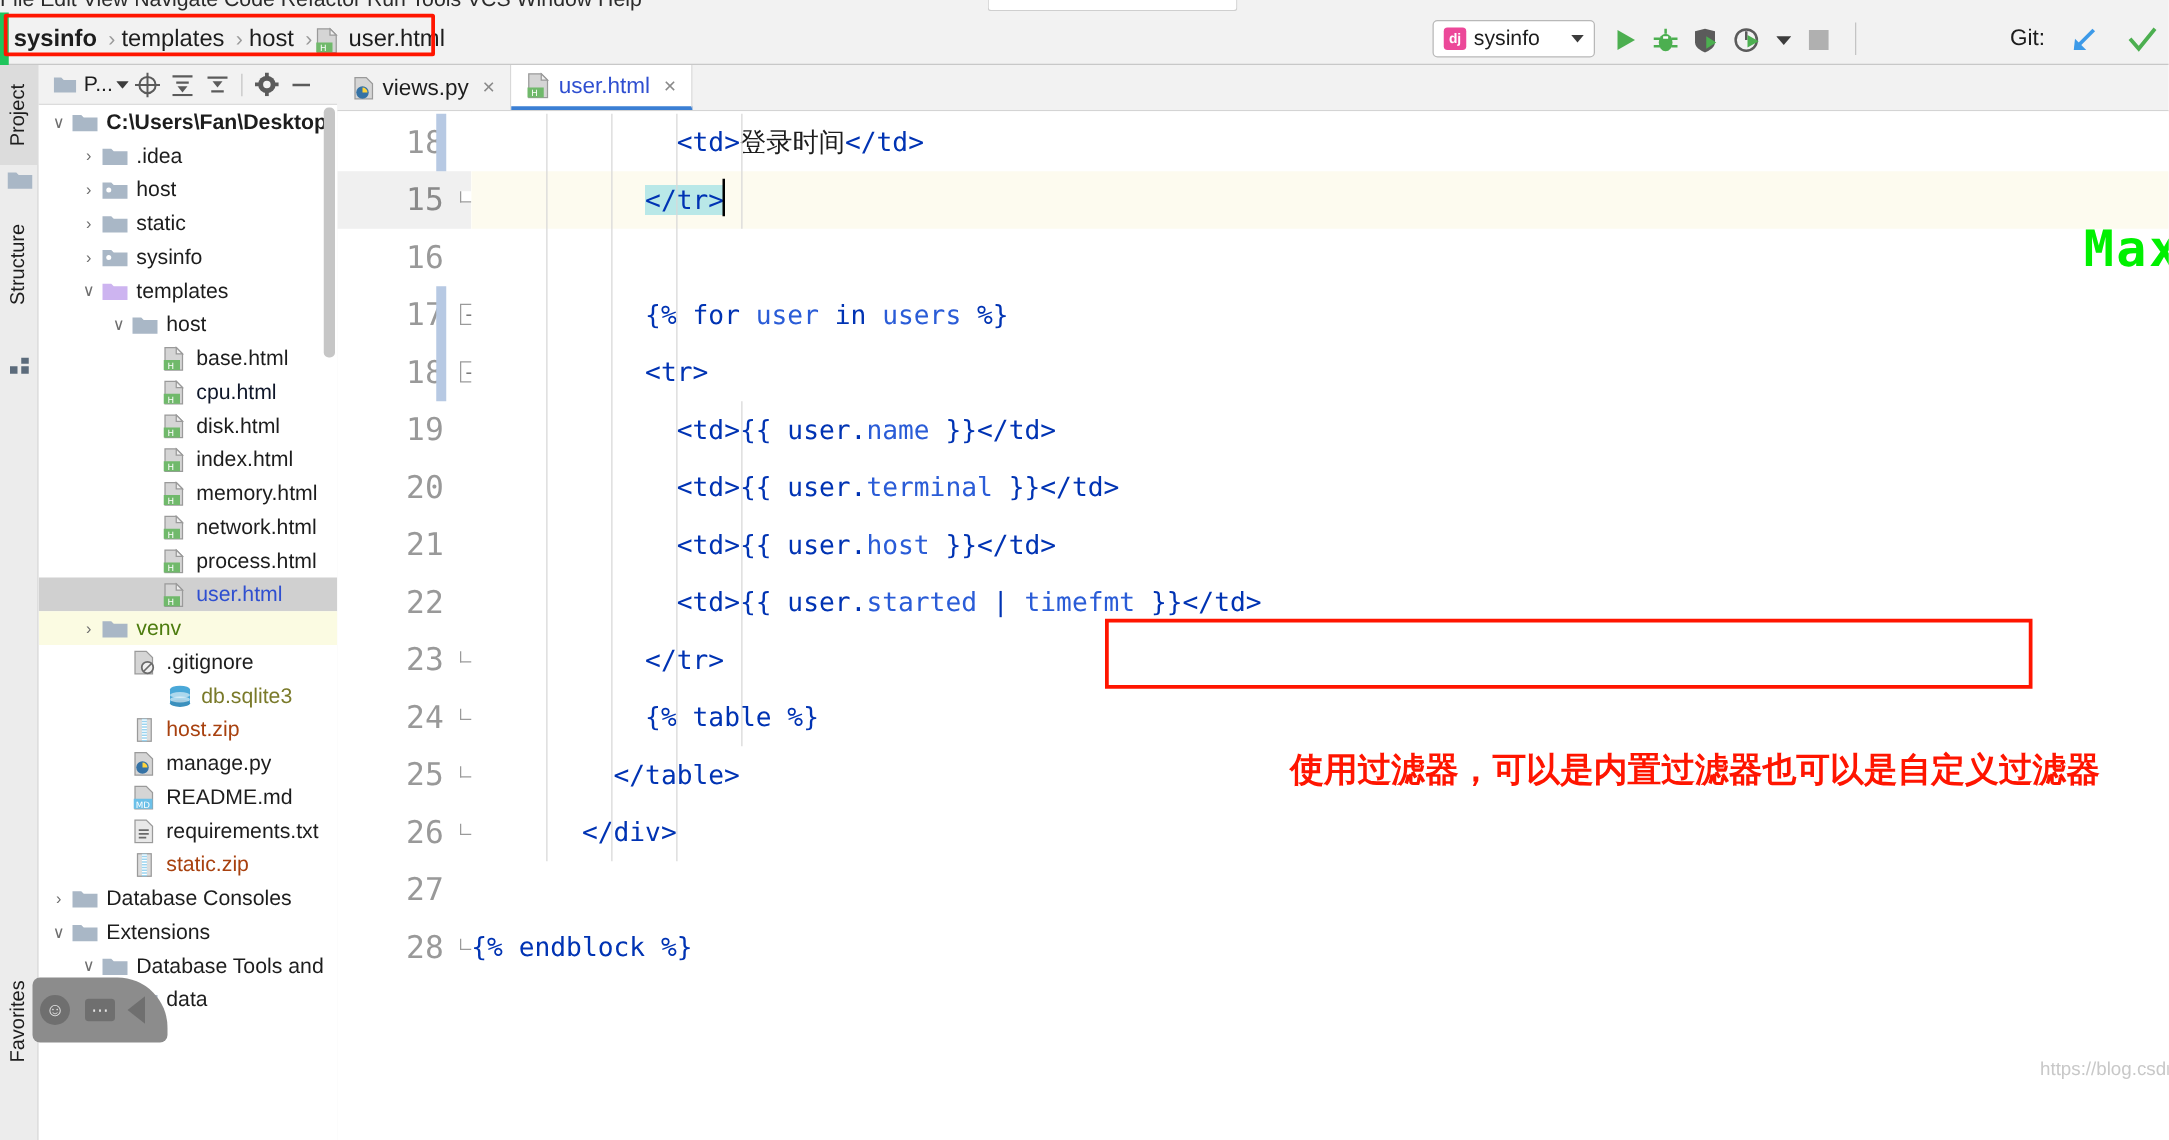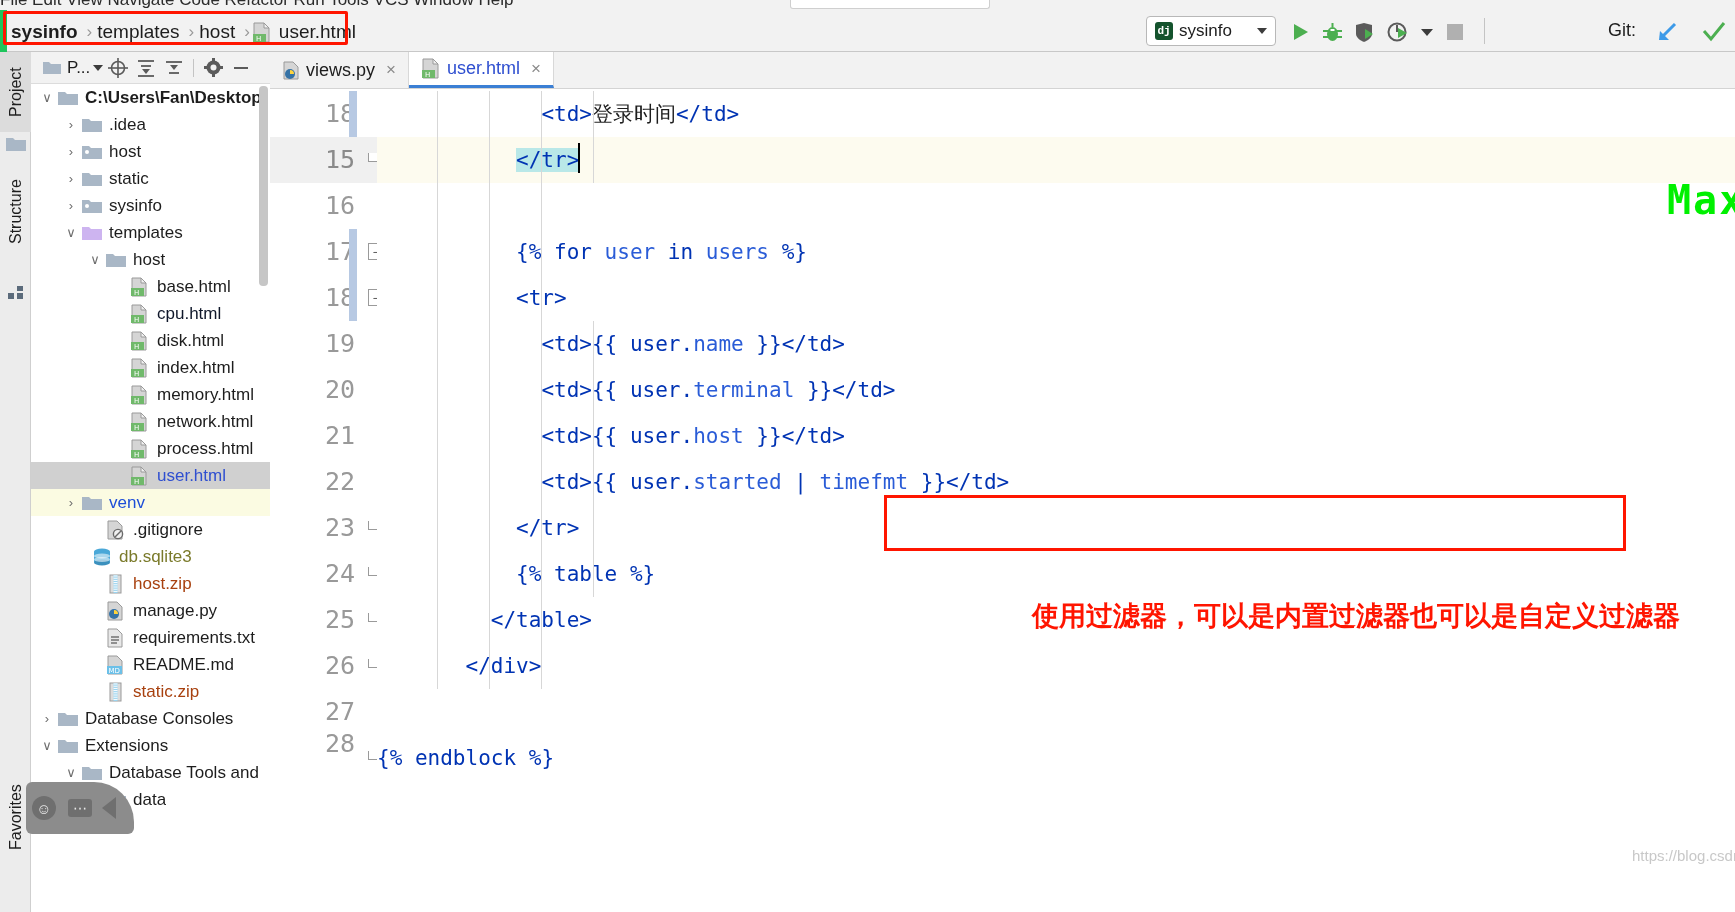--- a/index.html
+++ b/index.html
@@ -54,24 +54,24 @@
   }
 
   
   .runcfg {
     position: absolute; left: 1146px; top: 16px; width: 130px; height: 30px;
     background: #ffffff; border: 1px solid #b8b8b8; border-radius: 4px;
     display: flex; align-items: center; gap: 6px; padding: 0 8px;
     font-size: 17px; color: #1d1d1d;
   }
   .dj-badge {
-    width: 18px; height: 18px; background: #14532d; color: #ffffff;
+    width: 18px; height: 18px; background: #ec4899; color: #ffffff;
     border-radius: 3px; font-size: 11px; font-weight: bold;
     display: flex; align-items: center; justify-content: center;
-    font-family: Liberation Mono, monospace;
+    font-family: Liberation Sans, sans-serif;
   }
   .caret-d {
     width: 0; height: 0; border-left: 5px solid transparent;
     border-right: 5px solid transparent; border-top: 6px solid #3c3c3c;
     margin-left: auto;
   }
 
   .tbicon {
     position: absolute; top: 20px; width: 24px; height: 24px;
     display: flex; align-items: center; justify-content: center;
@@ -589,34 +589,34 @@
           </span>
           <span class="tlabel" style="color: rgb(47, 79, 208);">user.html</span>
         </div>
         <div class="trow yellow" style="padding-left: 30px;">
           <span class="tw">›</span>
           <span class="ticon">
             <svg width="22" height="20" viewBox="0 0 22 20">
               <path d="M1 4 h7 l2 2 h11 v11 h-20 z" fill="#a9b7c6"></path>
             </svg>
           </span>
-          <span class="tlabel" style="color: #1d4ed8;">venv</span>
+          <span class="tlabel" style="color: #4d7c0f;">venv</span>
         </div>
         <div class="trow" style="padding-left: 54px;">
           <span class="tw"></span>
           <span class="ticon">
             <svg width="22" height="20" viewBox="0 0 22 20">
               <path d="M3 1 h9 l5 5 v13 h-14 z" fill="#d5d5d5" stroke="#9a9a9a" stroke-width="1"></path>
               <circle cx="13" cy="14" r="4.6" fill="#f0f0f0" stroke="#6a6a6a" stroke-width="1.4"></circle>
               <line x1="10" y1="17" x2="16" y2="11" stroke="#6a6a6a" stroke-width="1.4"></line>
             </svg>
           </span>
           <span class="tlabel" style="color: rgb(29, 29, 29);">.gitignore</span>
         </div>
-        <div class="trow" style="padding-left: 40px;">
+        <div class="trow" style="padding-left: 82px;">
           <span class="tw"></span>
           <span class="ticon">
             <svg width="22" height="20" viewBox="0 0 22 20">
               <ellipse cx="11" cy="4.5" rx="8" ry="3" fill="#4aa8d8"></ellipse>
               <rect x="3" y="4.5" width="16" height="11" fill="#4aa8d8"></rect>
               <ellipse cx="11" cy="15.5" rx="8" ry="3" fill="#3b90bd"></ellipse>
               <ellipse cx="11" cy="9" rx="8" ry="2.4" fill="#ffffff" opacity="0.55"></ellipse>
               <ellipse cx="11" cy="12.5" rx="8" ry="2.4" fill="#ffffff" opacity="0.55"></ellipse>
             </svg>
           </span>
@@ -648,38 +648,38 @@
               <circle cx="9" cy="13" r="5" fill="#3572a5"></circle>
               <path d="M9 9 a4 4 0 0 1 4 4 h-4 z" fill="#ffd43b"></path>
             </svg>
           </span>
           <span class="tlabel" style="color: rgb(29, 29, 29);">manage.py</span>
         </div>
         <div class="trow" style="padding-left: 54px;">
           <span class="tw"></span>
           <span class="ticon">
             <svg width="22" height="20" viewBox="0 0 22 20">
+              <path d="M3 1 h9 l5 5 v13 h-14 z" fill="#d5d5d5" stroke="#9a9a9a" stroke-width="1"></path>
+              <rect x="2" y="11" width="15" height="8" fill="#6cc0e8"></rect>
+              <text x="3.5" y="18" font-size="7" fill="#ffffff" font-family="DejaVu Sans">MD</text>
+            </svg>
+          </span>
+          <span class="tlabel" style="color: rgb(29, 29, 29);">README.md</span>
+        </div>
+        <div class="trow" style="padding-left: 54px;">
+          <span class="tw"></span>
+          <span class="ticon">
+            <svg width="22" height="20" viewBox="0 0 22 20">
               <path d="M3 1 h9 l5 5 v13 h-14 z" fill="#e8e8e8" stroke="#9a9a9a" stroke-width="1"></path>
               <line x1="6" y1="9" x2="14" y2="9" stroke="#6a6a6a" stroke-width="1.4"></line>
               <line x1="6" y1="12" x2="14" y2="12" stroke="#6a6a6a" stroke-width="1.4"></line>
               <line x1="6" y1="15" x2="12" y2="15" stroke="#6a6a6a" stroke-width="1.4"></line>
             </svg>
           </span>
           <span class="tlabel" style="color: rgb(29, 29, 29);">requirements.txt</span>
-        </div>
-        <div class="trow" style="padding-left: 54px;">
-          <span class="tw"></span>
-          <span class="ticon">
-            <svg width="22" height="20" viewBox="0 0 22 20">
-              <path d="M3 1 h9 l5 5 v13 h-14 z" fill="#d5d5d5" stroke="#9a9a9a" stroke-width="1"></path>
-              <rect x="2" y="11" width="15" height="8" fill="#6cc0e8"></rect>
-              <text x="3.5" y="18" font-size="7" fill="#ffffff" font-family="DejaVu Sans">MD</text>
-            </svg>
-          </span>
-          <span class="tlabel" style="color: rgb(29, 29, 29);">README.md</span>
         </div>
         <div class="trow" style="padding-left: 54px;">
           <span class="tw"></span>
           <span class="ticon">
             <svg width="22" height="20" viewBox="0 0 22 20">
               <rect x="5" y="1" width="11" height="18" fill="#dcdcdc" stroke="#9a9a9a" stroke-width="1"></rect>
               <rect x="8.5" y="1" width="4" height="18" fill="#9ad4f0"></rect>
               <line x1="8.5" y1="2" x2="12.5" y2="2" stroke="#ffffff" stroke-width="1"></line>
               <line x1="8.5" y1="4.2" x2="12.5" y2="4.2" stroke="#ffffff" stroke-width="1"></line>
               <line x1="8.5" y1="6.4" x2="12.5" y2="6.4" stroke="#ffffff" stroke-width="1"></line>
@@ -775,21 +775,21 @@
         <div class="gnum" style="top: 378px;">22</div>
         <div class="gnum" style="top: 424px;">23</div>
         <div class="fold-cap" style="top: 432px;"></div>
         <div class="gnum" style="top: 470px;">24</div>
         <div class="fold-cap" style="top: 478px;"></div>
         <div class="gnum" style="top: 516px;">25</div>
         <div class="fold-cap" style="top: 524px;"></div>
         <div class="gnum" style="top: 562px;">26</div>
         <div class="fold-cap" style="top: 570px;"></div>
         <div class="gnum" style="top: 608px;">27</div>
-        <div class="gnum" style="top: 640px;">28</div>
+        <div class="gnum" style="top: 654px;">28</div>
         <div class="fold-cap" style="top: 662px;"></div>
         <div class="gutter-bar" style="top: 2px; height: 46px;"></div>
         <div class="gutter-bar" style="top: 140px; height: 92px;"></div>
       </div>
     <div class="code" id="code">
         <div class="cline" style="top: 2px;"><span>             </span><span class="tagc">&lt;td&gt;</span><span class="txtc">登录时间</span><span class="tagc">&lt;/td&gt;</span></div>
         <div class="cline hl-row" style="top: 48px;"><span>           </span><span class="tagc sel-hl">&lt;/tr&gt;</span><span class="caret"></span></div>
         <div class="cline" style="top: 94px;"><span></span></div>
         <div class="cline" style="top: 140px;"><span>           </span><span class="jinja">{% </span><span class="jinja">for</span><span class="varc"> user </span><span class="jinja">in</span><span class="varc"> users </span><span class="jinja">%}</span></div>
         <div class="cline" style="top: 186px;"><span>           </span><span class="tagc">&lt;tr&gt;</span></div>

